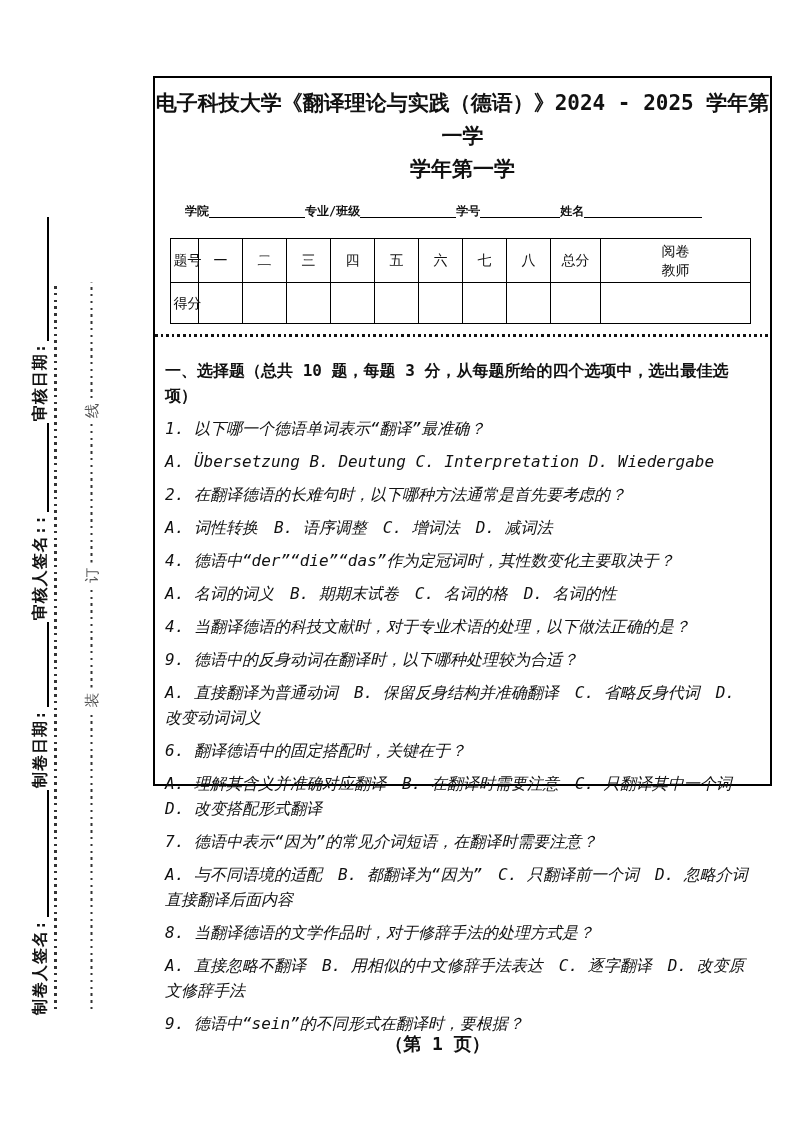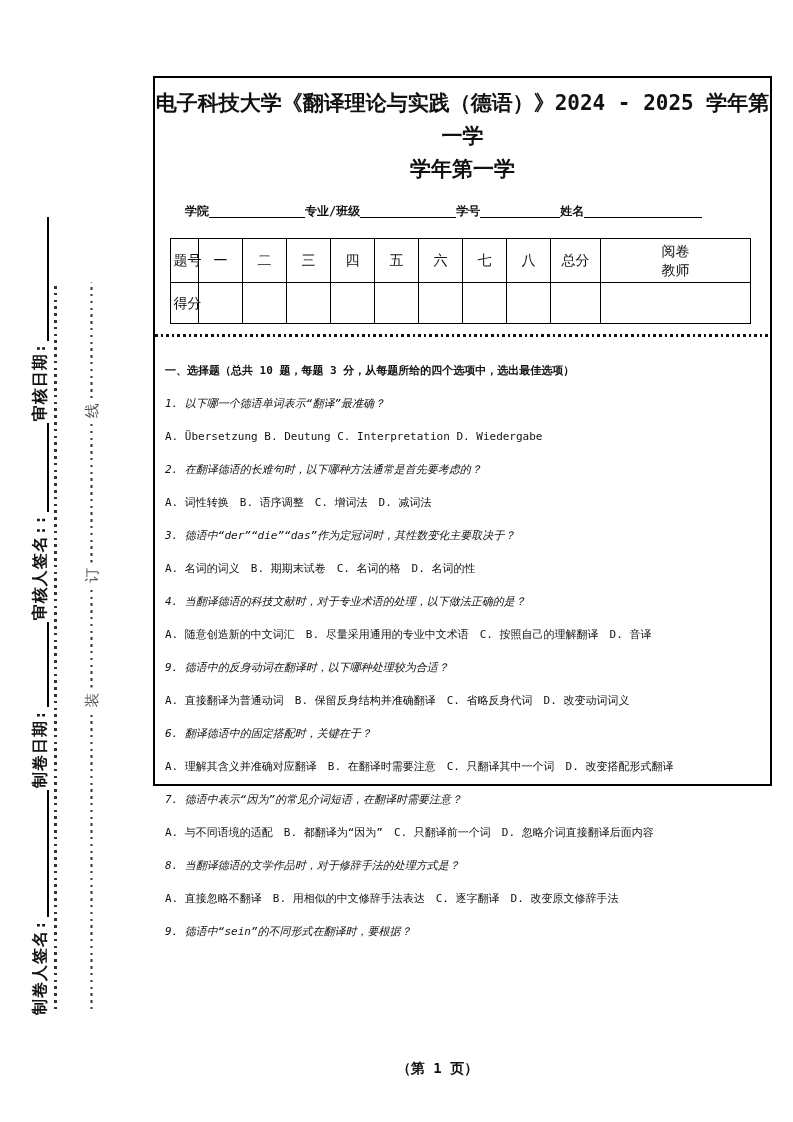--- a/index.html
+++ b/index.html
@@ -65,28 +65,28 @@
   }
   .score-table tr.hdr td { height:43px; }
   .score-table tr.scr td { height:40px; }
   .two-line { display:inline-block; width:2.35em; line-height:1.35; }
 
   .dotted-separator {
     margin-top:10px; height:3px; width:100%;
     background:repeating-linear-gradient(90deg,#111 0 2.6px,transparent 2.6px 5.6px);
   }
 
-  .questions { margin:21px 10px 0 10px; font-size:11px; line-height:25px; }
+  .questions { margin:21px 10px 0 10px; font-size:16px; line-height:25px; }
   .section-heading { font-weight:600; }
   .q-text { margin-top:8px;font-style:italic; }
-  .q-opts { margin-top:8px; }
+  .q-opts { margin-top:8px;font-style:italic; }
 
   .page-footer {
-    position:absolute; left:128px; top:1060px; width:619px;
-    text-align:center; font-size:14px; font-weight:600;
+    position:absolute; left:128px; top:1032px; width:619px;
+    text-align:center; font-size:18px; font-weight:600;
   }
 </style>
 </head>
 <body>
 
 <div class="margin-labels-strip">
   <span class="margin-label">制卷人签名:</span>
     <span class="margin-blank mb-1"></span>
     <span class="margin-label">制卷日期:</span>
     <span class="margin-blank mb-2"></span>
@@ -172,25 +172,24 @@
 
   <div class="questions">
     <div class="section-heading">一、选择题（总共 10 题，每题 3 分，从每题所给的四个选项中，选出最佳选项）</div>
 
     <div class="q-text">1. 以下哪一个德语单词表示“翻译”最准确？</div>
     <div class="q-opts">A. Übersetzung  B. Deutung  C. Interpretation  D. Wiedergabe</div>
 
     <div class="q-text">2. 在翻译德语的长难句时，以下哪种方法通常是首先要考虑的？</div>
     <div class="q-opts">A. 词性转换　B. 语序调整　C. 增词法　D. 减词法</div>
 
-    <div class="q-text">3. 德语中“der”“die”“das”作为定冠词时，其性数变化主要取决于？</div>
+    <div class="q-text">4. 德语中“der”“die”“das”作为定冠词时，其性数变化主要取决于？</div>
     <div class="q-opts">A. 名词的词义　B. 期期末试卷　C. 名词的格　D. 名词的性</div>
 
     <div class="q-text">4. 当翻译德语的科技文献时，对于专业术语的处理，以下做法正确的是？</div>
-    <div class="q-opts">A. 随意创造新的中文词汇　B. 尽量采用通用的专业中文术语　C. 按照自己的理解翻译　D. 音译</div>
 
     <div class="q-text">9. 德语中的反身动词在翻译时，以下哪种处理较为合适？</div>
     <div class="q-opts">A. 直接翻译为普通动词　B. 保留反身结构并准确翻译　C. 省略反身代词　D. 改变动词词义</div>
 
     <div class="q-text">6. 翻译德语中的固定搭配时，关键在于？</div>
     <div class="q-opts">A. 理解其含义并准确对应翻译　B. 在翻译时需要注意　C. 只翻译其中一个词　D. 改变搭配形式翻译</div>
 
     <div class="q-text">7. 德语中表示“因为”的常见介词短语，在翻译时需要注意？</div>
     <div class="q-opts">A. 与不同语境的适配　B. 都翻译为“因为”　C. 只翻译前一个词　D. 忽略介词直接翻译后面内容</div>
 

